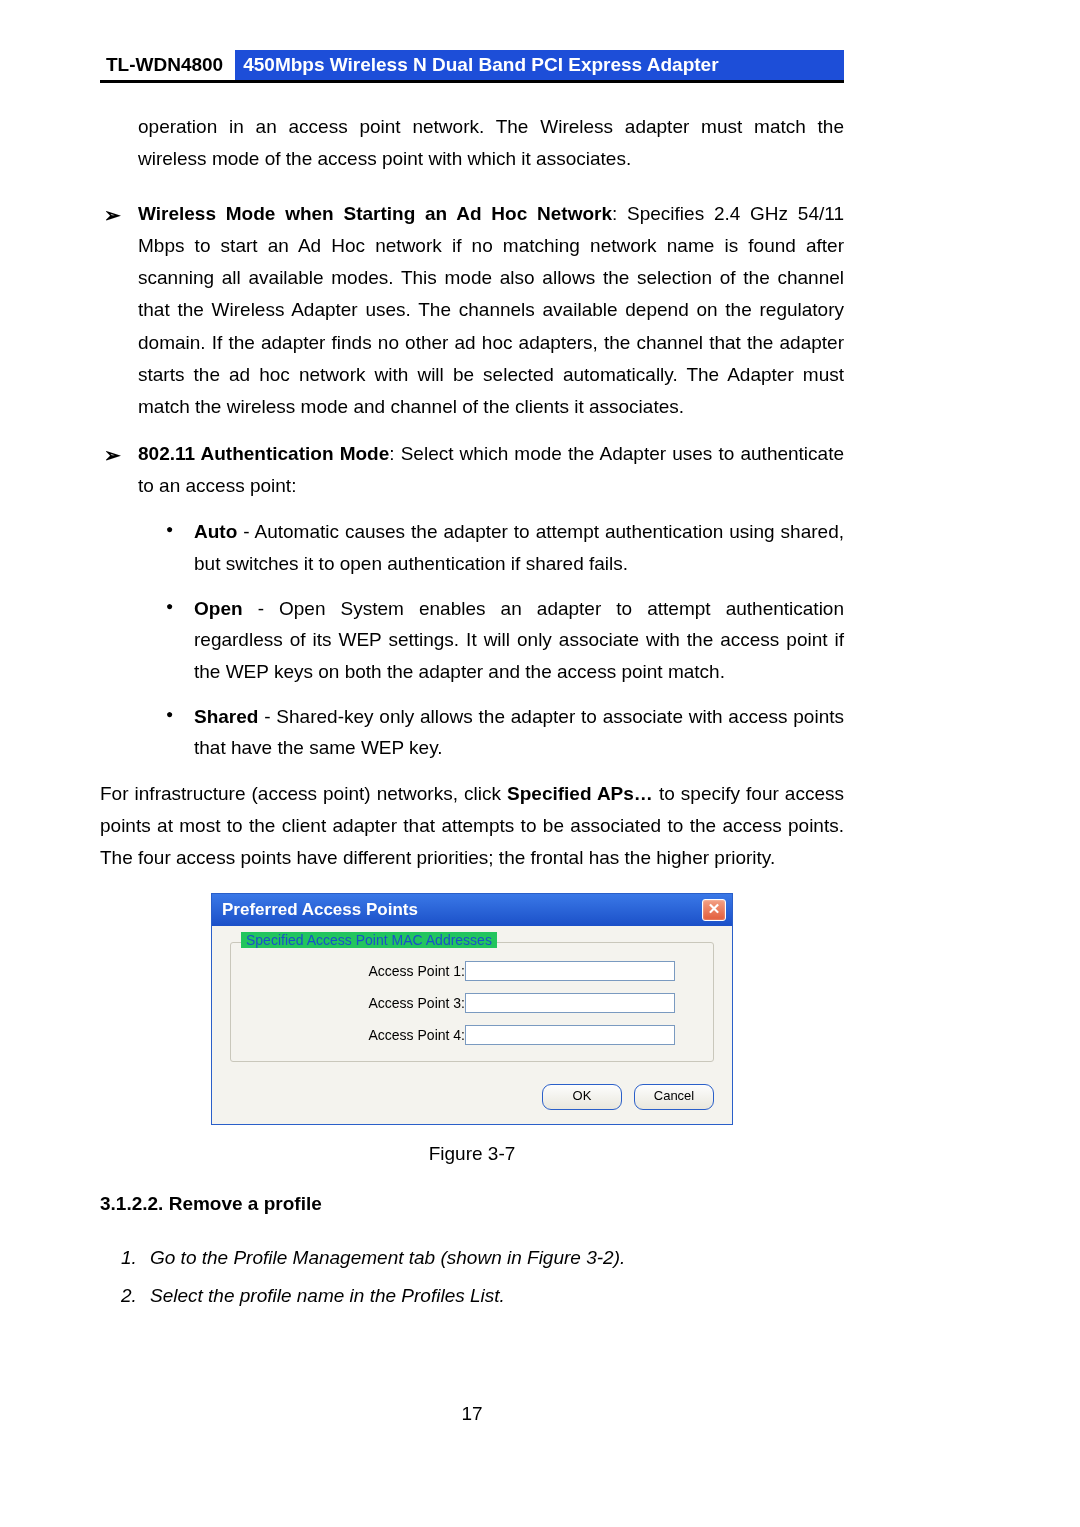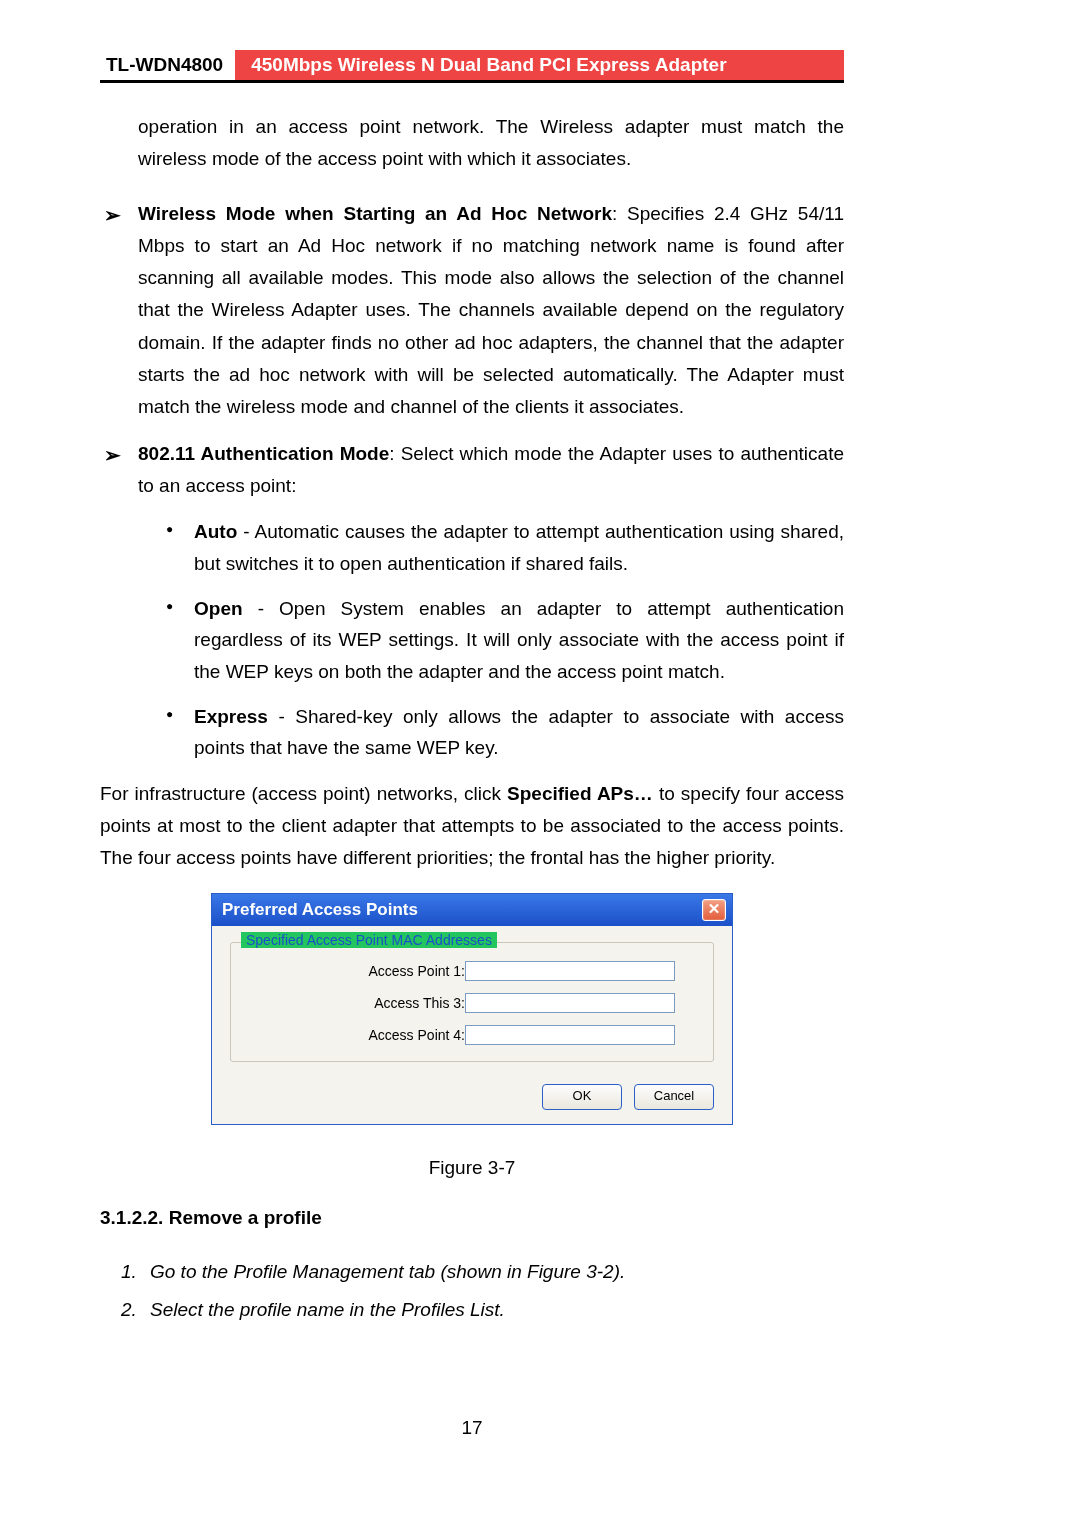--- a/index.html
+++ b/index.html
@@ -22,25 +22,25 @@
     margin-bottom: 28px;
   }
   .header-model {
     background: #fff;
     color: #000;
     font-weight: bold;
     font-size: 19px;
     padding: 4px 12px 4px 6px;
   }
   .header-title {
-    background: #ef4444;
+    background: #1d4ed8;
     color: #fff;
     font-weight: bold;
     font-size: 19px;
-    padding: 4px 16px;
+    padding: 4px 8px;
     flex: 1;
   }
   .body-text {
     font-size: 19px;
     line-height: 1.7;
     margin: 0 0 22px 38px;
     text-align: justify;
   }
   .bullet-list {
     list-style: none;
@@ -88,21 +88,21 @@
     font-size: 19px;
     line-height: 1.7;
     margin: 8px 0 18px 0;
     text-align: justify;
   }
   b { font-weight: bold; }
 
   
   .dialog {
     width: 520px;
-    margin: 0 auto 32px auto;
+    margin: 0 auto 18px auto;
     border: 1px solid #2a5fc9;
     background: #f4f3ee;
     font-family: Tahoma, Arial, sans-serif;
   }
   .dialog-titlebar {
     background: linear-gradient(#3a78e7, #1b50c8);
     color: #fff;
     font-weight: bold;
     font-size: 17px;
     padding: 5px 6px 5px 10px;
@@ -163,21 +163,21 @@
   .dialog-buttons {
     display: flex;
     justify-content: flex-end;
     gap: 12px;
     padding: 12px 18px 14px 18px;
   }
   .dlg-btn {
     width: 78px;
     height: 24px;
     border: 1px solid #2a5fc9;
-    border-radius: 4px;
+    border-radius: 9px;
     background: linear-gradient(#fdfdfd, #e9e7dd);
     font-size: 13px;
     text-align: center;
     line-height: 22px;
   }
 
   .figure-caption {
     text-align: center;
     font-size: 19px;
     margin: 14px 0 28px 0;
@@ -225,21 +225,21 @@
     <li>
       <b>802.11 Authentication Mode</b><span>: Select which mode the Adapter uses to authenticate to an access point:</span>
       <ul class="sub-list">
         <li>
           <b>Auto</b><span> - Automatic causes the adapter to attempt authentication using shared, but switches it to open authentication if shared fails.</span>
         </li>
         <li>
           <b>Open</b><span> - Open System enables an adapter to attempt authentication regardless of its WEP settings. It will only associate with the access point if the WEP keys on both the adapter and the access point match.</span>
         </li>
         <li>
-          <b>Express</b><span> - Shared-key only allows the adapter to associate with access points that have the same WEP key.</span>
+          <b>Shared</b><span> - Shared-key only allows the adapter to associate with access points that have the same WEP key.</span>
         </li>
       </ul>
     </li>
   </ul>
 
   <p class="infra-text">
     <span>For infrastructure (access point) networks, click </span><b>Specified APs…</b><span> to specify four access points at most to the client adapter that attempts to be associated to the access points. The four access points have different priorities; the frontal has the higher priority.</span>
   </p>
 
   <div class="dialog">
@@ -248,21 +248,21 @@
       <span class="close-btn">✕</span>
     </div>
     <div class="dialog-body">
       <div class="fieldset">
         <div class="legend">Specified Access Point MAC Addresses</div>
         <div class="row">
           <div class="row-label">Access Point 1:</div>
           <div class="row-input"></div>
         </div>
         <div class="row">
-          <div class="row-label">Access This 3:</div>
+          <div class="row-label">Access Point 3:</div>
           <div class="row-input"></div>
         </div>
         <div class="row">
           <div class="row-label">Access Point 4:</div>
           <div class="row-input"></div>
         </div>
       </div>
     </div>
     <div class="dialog-buttons">
       <div class="dlg-btn">OK</div>

